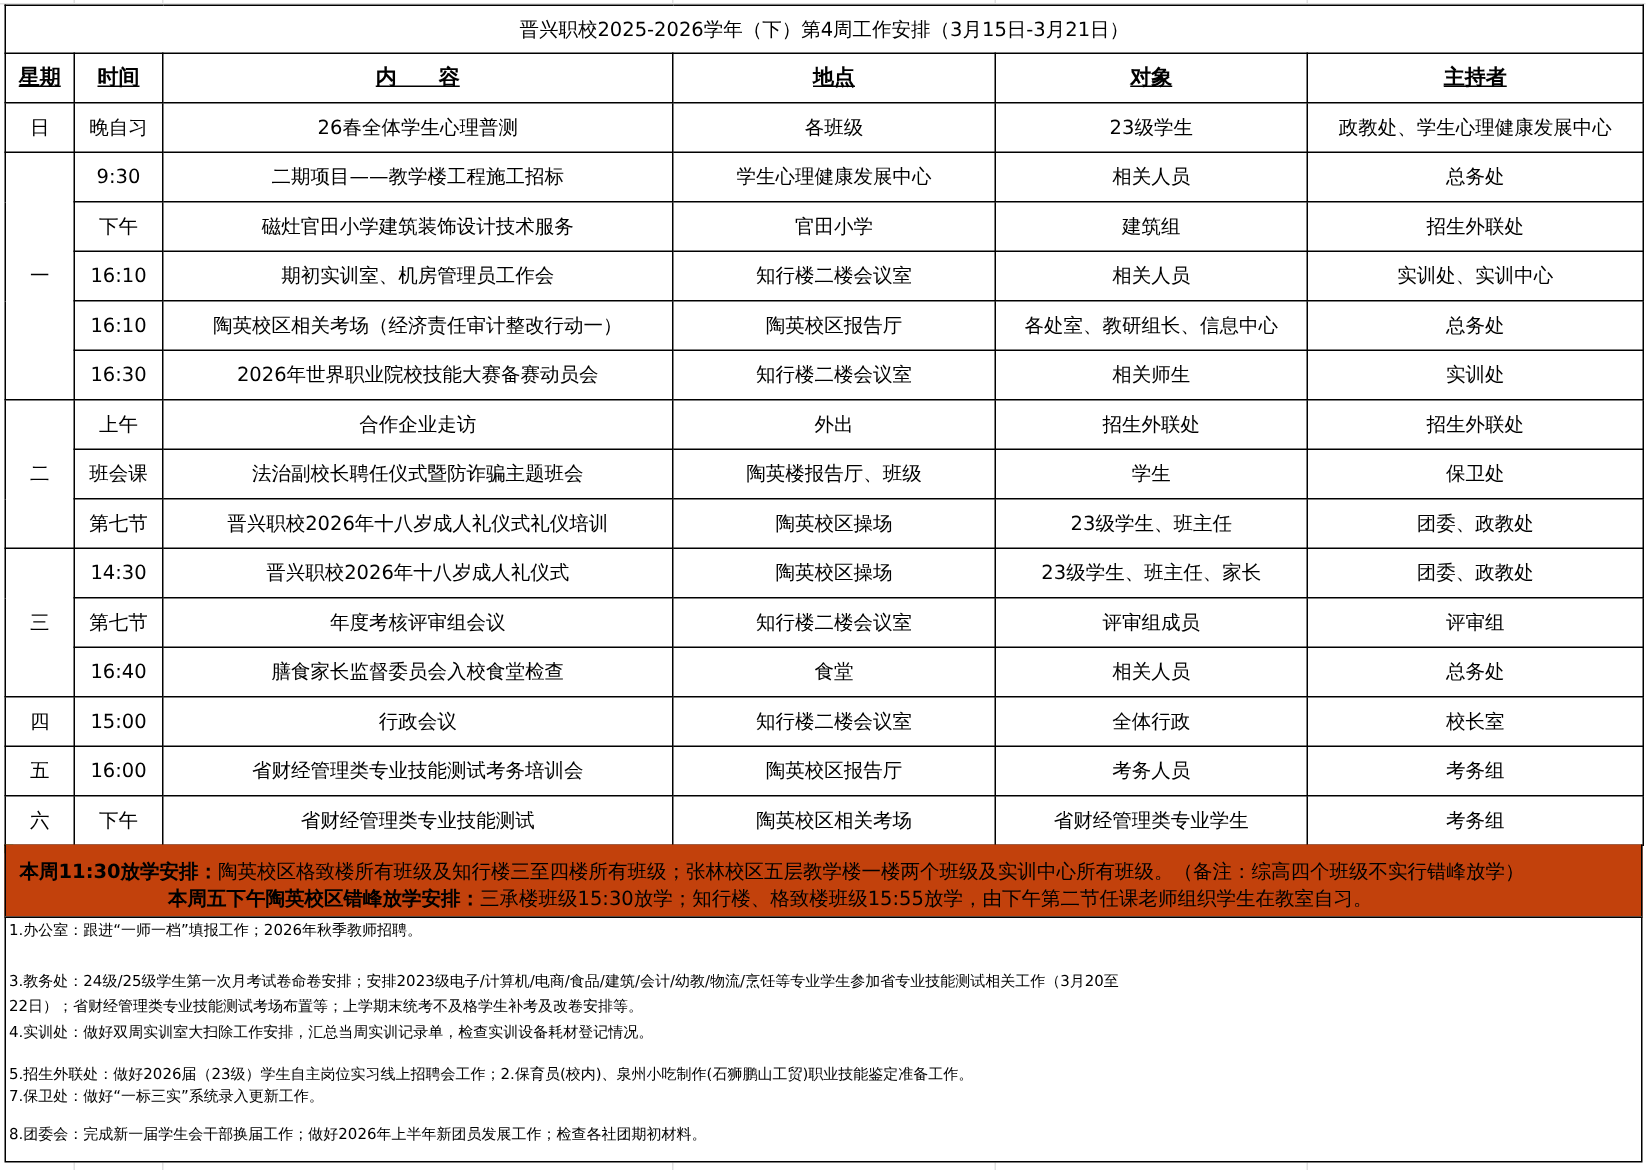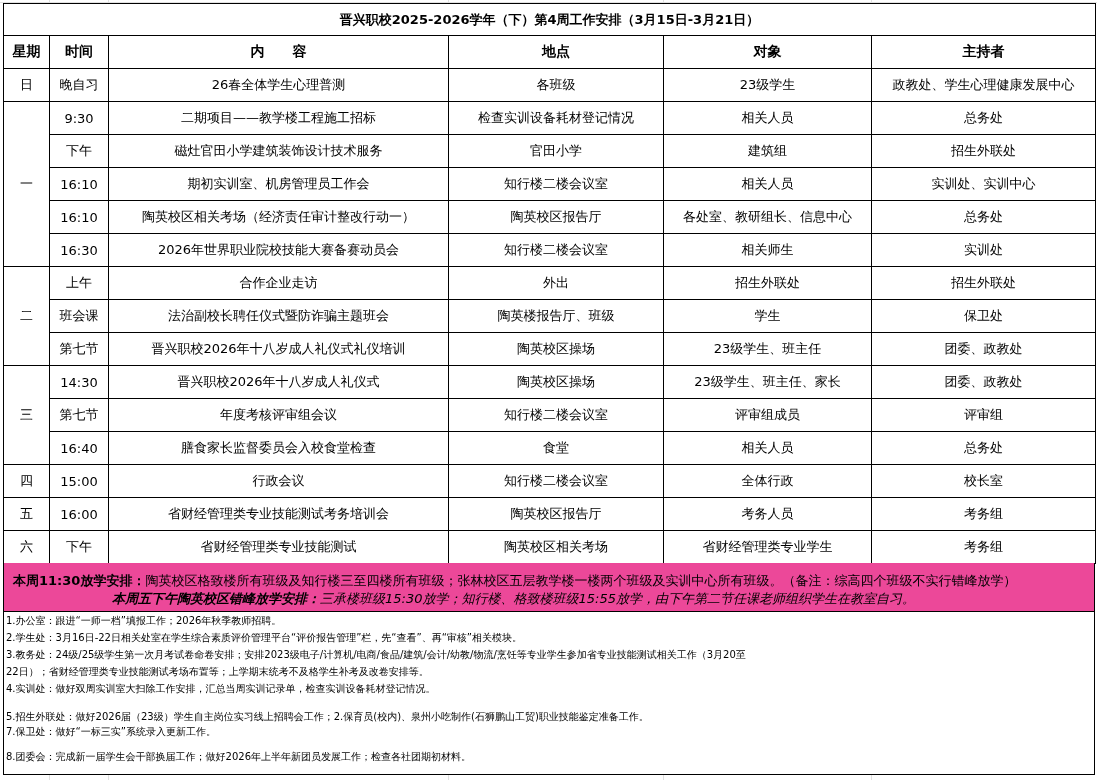--- a/index.html
+++ b/index.html
@@ -7,27 +7,27 @@
          font-family:"DejaVu Sans", "Liberation Sans", sans-serif; color:#000; }
   .gridbg { position:absolute; left:0; top:0; width:1097px; height:780px;
             background:#fff; }
   .gridline-v { position:absolute; top:0; width:1px; height:780px; background:#e1e1e1; }
   .gridline-h { position:absolute; left:0; height:1px; width:1097px; background:#e1e1e1; }
   table.sched { position:absolute; left:3px; top:3px; border-collapse:collapse;
                 table-layout:fixed; width:1092px; background:#fff; }
   table.sched td, table.sched th { border:1px solid #000; text-align:center;
                 vertical-align:middle; padding:0; font-size:13px; height:32px;
                 overflow:hidden; white-space:nowrap; }
-  table.sched th { font-weight:bold; font-size:14px; }
-  .title-cell { height:31px !important; font-weight:bold; font-size:14px; }
+  table.sched th { font-weight:bold; font-size:14px;text-decoration:underline; }
+  .title-cell { height:31px !important; font-weight:normal; font-size:14px; }
   .day { font-size:15px; }
   .notes { position:absolute; left:3px; top:563px; width:1090px; height:48px;
-           border:1px solid #000; border-top:none; background:#ec4899; font-size:13px; }
+           border:1px solid #000; border-top:none; background:#c2410c; font-size:13px; }
   .notes .l1 { position:absolute; left:9px; top:9px; white-space:nowrap; }
-  .notes .l2 { position:absolute; left:108px; top:27px; white-space:nowrap;font-style:italic; }
+  .notes .l2 { position:absolute; left:108px; top:27px; white-space:nowrap; }
   .notes b { font-weight:bold; }
   .corner { position:absolute; left:3px; top:563px; width:0; height:0;
             border-top:6px solid #1e7d32; border-right:6px solid transparent; }
   .tasks { position:absolute; left:3px; top:611px; width:1090px; height:162px;
            border:1px solid #000; background:#fff; font-size:10px; }
   .tasks div { position:absolute; left:2px; white-space:nowrap; line-height:16px; }
 </style>
 </head>
 <body>
 
@@ -68,21 +68,21 @@
         <td>晚自习</td>
         <td>26春全体学生心理普测</td>
         <td>各班级</td>
         <td>23级学生</td>
         <td>政教处、学生心理健康发展中心</td>
       </tr>
       <tr>
         <td rowspan="5" class="day">一</td>
         <td>9:30</td>
         <td>二期项目——教学楼工程施工招标</td>
-        <td>检查实训设备耗材登记情况</td>
+        <td>学生心理健康发展中心</td>
         <td>相关人员</td>
         <td>总务处</td>
       </tr>
       <tr>
         <td>下午</td>
         <td>磁灶官田小学建筑装饰设计技术服务</td>
         <td>官田小学</td>
         <td>建筑组</td>
         <td>招生外联处</td>
       </tr>
@@ -179,20 +179,19 @@
 </table>
 
 <div class="corner"></div>
 <div class="notes">
   <div class="l1"><b>本周11:30放学安排：</b><span>陶英校区格致楼所有班级及知行楼三至四楼所有班级；张林校区五层教学楼一楼两个班级及实训中心所有班级。（备注：综高四个班级不实行错峰放学）</span></div>
   <div class="l2"><b>本周五下午陶英校区错峰放学安排：</b><span>三承楼班级15:30放学；知行楼、格致楼班级15:55放学，由下午第二节任课老师组织学生在教室自习。</span></div>
 </div>
 
 <div class="tasks">
   <div style="top:1px">1.办公室：跟进“一师一档”填报工作；2026年秋季教师招聘。</div>
-  <div style="top:18px">2.学生处：3月16日-22日相关处室在学生综合素质评价管理平台“评价报告管理”栏，先“查看”、再“审核”相关模块。</div>
   <div style="top:35px">3.教务处：24级/25级学生第一次月考试卷命卷安排；安排2023级电子/计算机/电商/食品/建筑/会计/幼教/物流/烹饪等专业学生参加省专业技能测试相关工作（3月20至</div>
   <div style="top:52px">22日）；省财经管理类专业技能测试考场布置等；上学期末统考不及格学生补考及改卷安排等。</div>
   <div style="top:69px">4.实训处：做好双周实训室大扫除工作安排，汇总当周实训记录单，检查实训设备耗材登记情况。</div>
   <div style="top:97px">5.招生外联处：做好2026届（23级）学生自主岗位实习线上招聘会工作；2.保育员(校内)、泉州小吃制作(石狮鹏山工贸)职业技能鉴定准备工作。</div>
   <div style="top:112px">7.保卫处：做好“一标三实”系统录入更新工作。</div>
   <div style="top:137px">8.团委会：完成新一届学生会干部换届工作；做好2026年上半年新团员发展工作；检查各社团期初材料。</div>
 </div>
 
 </body></html>

